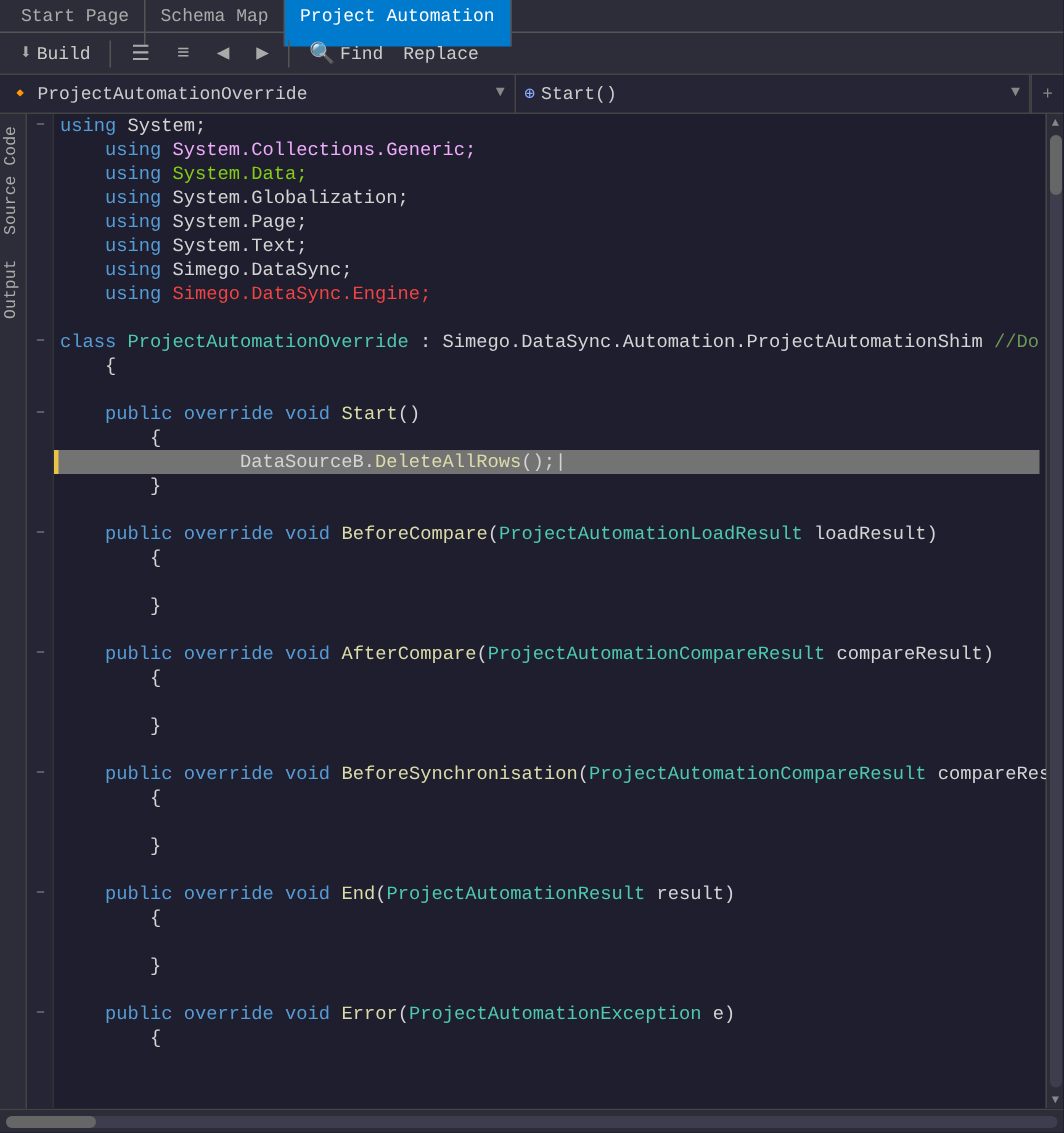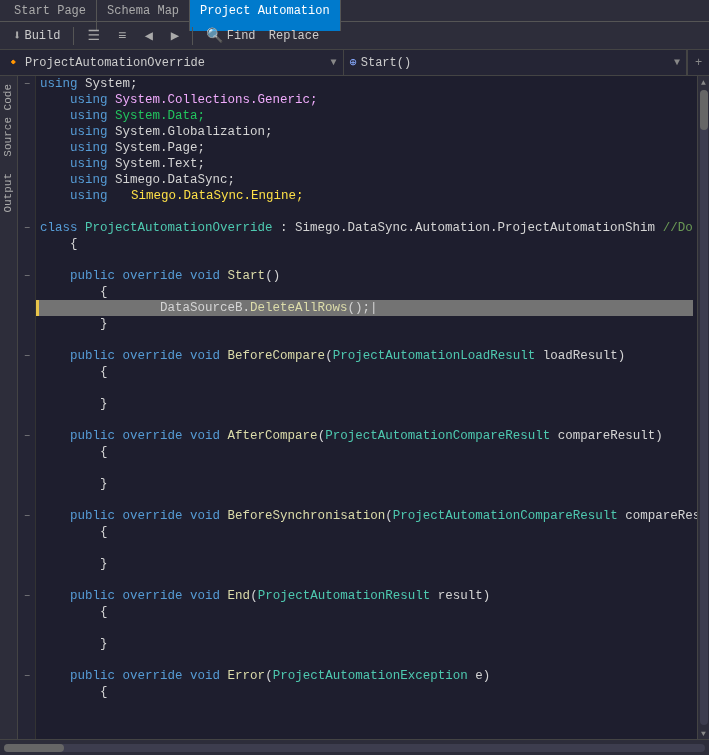--- a/index.html
+++ b/index.html
@@ -375,26 +375,26 @@
         <div class="collapse-btn" style="height: 16px;"></div>
         <div class="collapse-btn" style="height: 16px;">
           <span style="color:#888;font-size:10px;">−</span>
         </div>
         <div class="collapse-btn" style="height: 16px;"></div>
       </div>
 
     <div class="code-content" id="code-content">
     <div class="code-line"><span style="color:#d4d4d4;"></span><span style="color:#569cd6;">using</span><span style="color:#d4d4d4;"> System;</span></div>
         <div class="code-line"><span style="color:#d4d4d4;">    </span><span style="color:#569cd6;">using</span><span style="color:#f0abfc;"> System.Collections.Generic;</span></div>
-        <div class="code-line"><span style="color:#d4d4d4;">    </span><span style="color:#569cd6;">using</span><span style="color:#22c55e;"> System.Data;</span></div>
+        <div class="code-line"><span style="color:#d4d4d4;">    </span><span style="color:#569cd6;">using</span><span style="color:#84cc16;"> System.Data;</span></div>
         <div class="code-line"><span style="color:#d4d4d4;">    </span><span style="color:#569cd6;">using</span><span style="color:#d4d4d4;"> System.Globalization;</span></div>
         <div class="code-line"><span style="color:#d4d4d4;">    </span><span style="color:#569cd6;">using</span><span style="color:#d4d4d4;"> System.Page;</span></div>
         <div class="code-line"><span style="color:#d4d4d4;">    </span><span style="color:#569cd6;">using</span><span style="color:#d4d4d4;"> System.Text;</span></div>
         <div class="code-line"><span style="color:#d4d4d4;">    </span><span style="color:#569cd6;">using</span><span style="color:#d4d4d4;"> Simego.DataSync;</span></div>
-        <div class="code-line"><span style="color:#d4d4d4;">    </span><span style="color:#569cd6;">using</span><span style="color:#fde047;padding-left:16px;"> Simego.DataSync.Engine;</span></div>
+        <div class="code-line"><span style="color:#d4d4d4;">    </span><span style="color:#569cd6;">using</span><span style="color:#ef4444;"> Simego.DataSync.Engine;</span></div>
         <div class="code-line"><span style="color:#d4d4d4;"></span></div>
         <div class="code-line"><span style="color:#d4d4d4;"></span><span style="color:#569cd6;">class</span><span style="color:#d4d4d4;"> </span><span style="color:#4ec9b0;">ProjectAutomationOverride</span><span style="color:#d4d4d4;"> : Simego.DataSync.Automation.ProjectAutomationShim </span><span style="color:#6a9955;">//Do Not</span></div>
         <div class="code-line"><span style="color:#d4d4d4;">    </span><span style="color:#d4d4d4;">{</span></div>
         <div class="code-line"><span style="color:#d4d4d4;"></span></div>
         <div class="code-line"><span style="color:#d4d4d4;">    </span><span style="color:#569cd6;">public</span><span style="color:#d4d4d4;"> </span><span style="color:#569cd6;">override</span><span style="color:#d4d4d4;"> </span><span style="color:#569cd6;">void</span><span style="color:#d4d4d4;"> </span><span style="color:#dcdcaa;">Start</span><span style="color:#d4d4d4;">()</span></div>
         <div class="code-line"><span style="color:#d4d4d4;">        </span><span style="color:#d4d4d4;">{</span></div>
         <div class="code-line breakpoint-line" style="background: #737373; border-left: 3px solid rgb(232, 196, 74); padding-left: 1px; margin-left: -4px;"><span style="color:#d4d4d4;">        </span><span style="color:#d4d4d4;">        DataSourceB.</span><span style="color:#dcdcaa;">DeleteAllRows</span><span style="color:#d4d4d4;">();|</span></div>
         <div class="code-line"><span style="color:#d4d4d4;">        </span><span style="color:#d4d4d4;">}</span></div>
         <div class="code-line"><span style="color:#d4d4d4;"></span></div>
         <div class="code-line"><span style="color:#d4d4d4;">    </span><span style="color:#569cd6;">public</span><span style="color:#d4d4d4;"> </span><span style="color:#569cd6;">override</span><span style="color:#d4d4d4;"> </span><span style="color:#569cd6;">void</span><span style="color:#d4d4d4;"> </span><span style="color:#dcdcaa;">BeforeCompare</span><span style="color:#d4d4d4;">(</span><span style="color:#4ec9b0;">ProjectAutomationLoadResult</span><span style="color:#d4d4d4;"> loadResult)</span></div>

